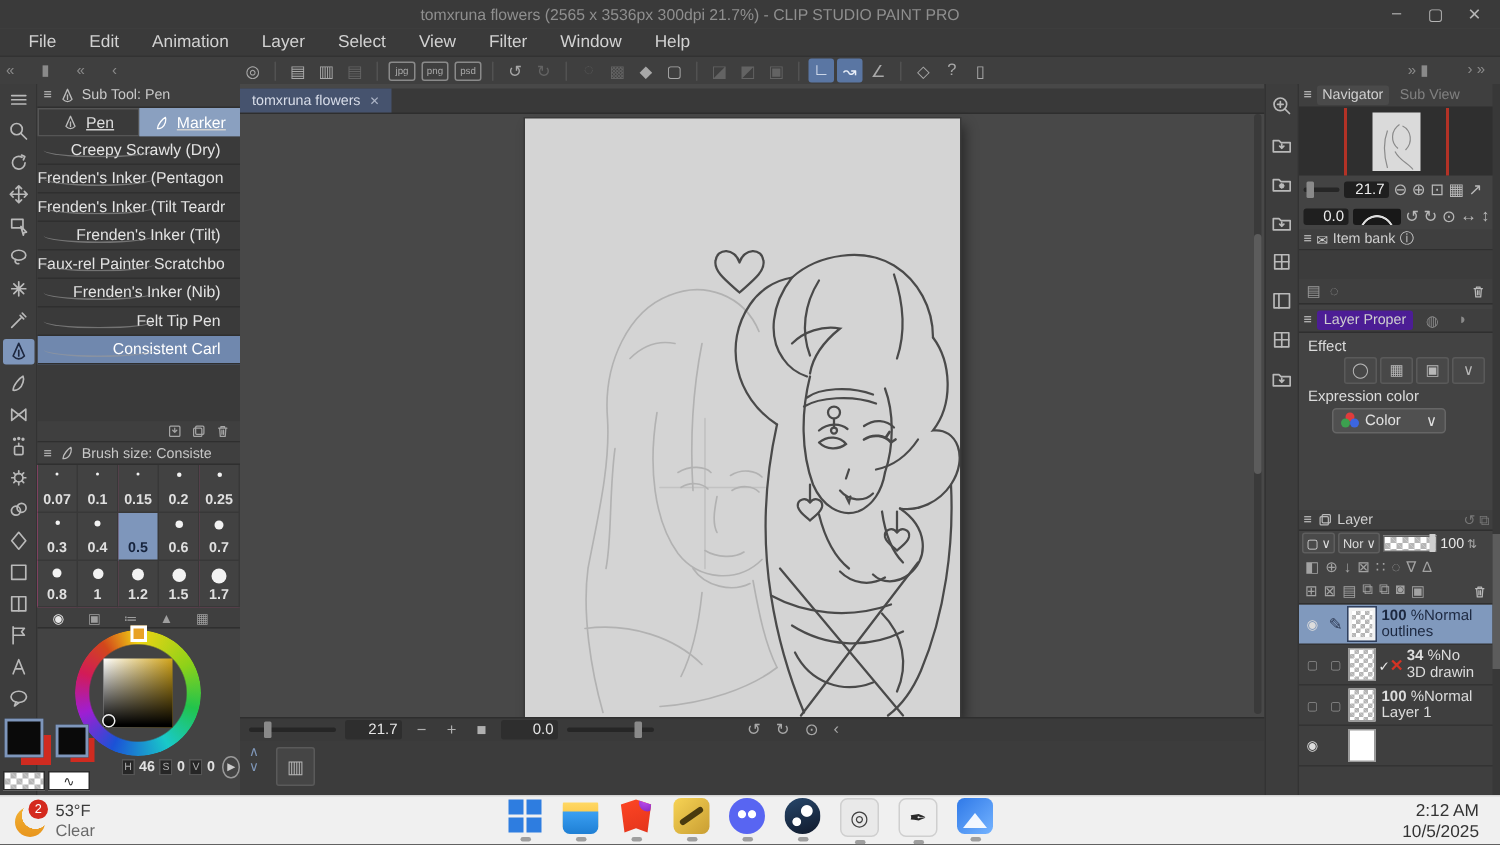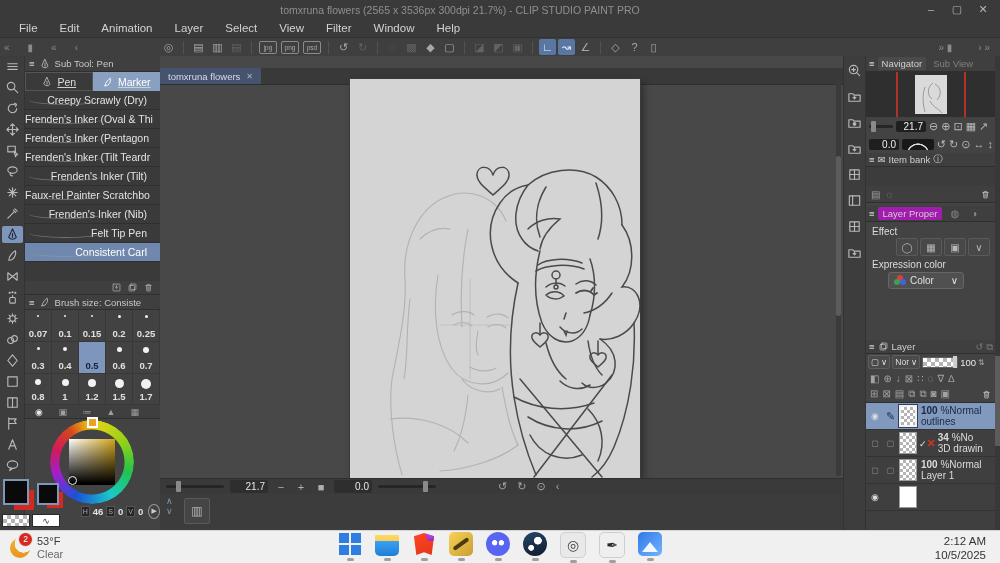--- a/index.html
+++ b/index.html
@@ -72,21 +72,21 @@
   
   .swA1{left:3px;top:479px;width:22px;height:22px;background:#0a0a0a;border:2px solid #7e96bb;z-index:3;}
   .swA2{left:14px;top:490px;width:20px;height:20px;background:#cf2b20;z-index:2;}
   .swB1{left:37px;top:483px;width:18px;height:18px;background:#0a0a0a;border:2px solid #7e96bb;z-index:3;}
   .swB2{left:47px;top:492px;width:16px;height:16px;background:#cf2b20;z-index:2;}
   .checker{background-color:#fff;background-image:linear-gradient(45deg,#b5b5b5 25%,transparent 25%,transparent 75%,#b5b5b5 75%),linear-gradient(45deg,#b5b5b5 25%,transparent 25%,transparent 75%,#b5b5b5 75%);background-size:8px 8px;background-position:0 0,4px 4px;}
   .strip1{left:2px;top:514px;width:26px;height:11px;border:1px solid #2a2a2a;}
   .strip2{left:32px;top:514px;width:26px;height:11px;background:#fff;border:1px solid #2a2a2a;display:flex;align-items:center;justify-content:center;color:#333;font-size:9px;}
   
   .canvasarea{left:160px;top:56px;width:683px;height:474px;background:#484848;}
-  .doctabs{position:absolute;left:0;top:12px;width:683px;height:16px;background:#393939;border-bottom:1px solid #2e2e2e;display:flex;}
+  .doctabs{position:absolute;left:0;top:3px;width:683px;height:16px;background:#393939;border-bottom:1px solid #2e2e2e;display:flex;}
   .doctab{display:flex;align-items:center;gap:6px;background:#46536e;color:#d7dce8;font-size:9.5px;padding:0 8px;}
   .doctab .x{color:#aeb6c8;font-size:8px;}
   .page{position:absolute;left:190px;top:23px;width:290px;height:399px;background:#d4d4d4;box-shadow:0 0 0 1px #3a3a3a,3px 4px 8px rgba(0,0,0,.45);}
   .page svg{display:block;}
   .zoombar{position:absolute;left:0;top:422px;width:683px;height:16px;background:#3a3a3a;border-top:1px solid #2e2e2e;display:flex;align-items:center;gap:6px;padding-left:6px;box-sizing:border-box;font-size:10px;color:#b5b5b5;}
   .track{width:58px;height:3px;background:#262626;position:relative;border-radius:2px;}
   .track .hnd{position:absolute;left:10px;top:-4px;width:5px;height:11px;background:#8a8a8a;border-radius:1px;}
   .zval{width:32px;text-align:right;color:#e6e6e6;background:#2e2e2e;padding:1px 3px;border-radius:2px;font-size:10px;}
   .zbtn{color:#b0b0b0;font-size:11px;width:14px;text-align:center;}
   .dial{width:36px;height:11px;background:#181818;border-radius:2px;background-image:radial-gradient(ellipse at 50% 160%,transparent 46%,#ddd 48% 52%,transparent 54%);}
@@ -110,21 +110,21 @@
   .navthumb{position:absolute;left:49px;top:3px;width:32px;height:39px;background:#dadada;}
   .navrow{left:0;top:61px;width:130px;height:18px;display:flex;align-items:center;gap:3px;padding:0 3px;box-sizing:border-box;font-size:10px;}
   .navrow2{top:79px;}
   .nbtn{color:#b8b8b8;font-size:11px;}
   .nval{background:#1f1f1f;color:#eee;font-size:10px;padding:0 3px;border-radius:2px;min-width:24px;text-align:right;}
   .ibhead{left:0;top:97px;width:130px;height:14px;}
   .ibbody{left:0;top:111px;width:130px;height:19px;background:#3c3c3c;}
   .ibfoot{left:0;top:130px;width:130px;height:17px;background:#3f3f3f;border-bottom:1px solid #2f2f2f;display:flex;align-items:center;gap:6px;padding:0 5px;box-sizing:border-box;color:#9a9a9a;font-size:10px;}
   .ibfoot .sp{margin-left:auto;}
   .lphead{left:0;top:150px;width:130px;height:16px;}
-  .lptab{background:#a21caf;padding:1px 5px;border-radius:2px;display:flex;align-items:center;gap:3px;}
+  .lptab{background:#4c1d95;padding:1px 5px;border-radius:2px;display:flex;align-items:center;gap:3px;}
   .lptab-ic{color:#8a8a8a;font-size:10px;padding:0 5px;}
   .efflabel{left:6px;top:170px;font-size:10px;color:#dcdcdc;}
   .efficons{left:30px;top:182px;width:94px;height:17px;display:flex;justify-content:flex-end;gap:2px;}
   .efficons .eb{width:20px;height:16px;border:1px solid #5a5a5a;background:#484848;display:flex;align-items:center;justify-content:center;font-size:10px;color:#b8b8b8;border-radius:2px;}
   .exprlabel{left:6px;top:203px;font-size:10px;color:#dcdcdc;}
   .colorbtn{left:22px;top:216px;width:76px;height:17px;background:#505050;border:1px solid #666;border-radius:3px;display:flex;align-items:center;gap:4px;padding:0 5px;box-sizing:border-box;font-size:10px;color:#e0e0e0;}
   .tridot{position:relative;width:12px;height:11px;}
   .tridot i{position:absolute;width:6px;height:6px;border-radius:50%;}
   .tridot i:nth-child(1){background:#e03c3c;left:3px;top:0;}
   .tridot i:nth-child(2){background:#3ca04f;left:0;top:4px;}
@@ -496,21 +496,20 @@
             <svg class="ic" viewBox="0 0 16 16">
               <use href="#i-brush"></use>
             </svg>
           </span>
           <span>Marker</span>
         </div>
       </div>
     <div class="abs st-list">
 
     <div class="brow"><span class="squig"></span><span>Creepy Scrawly (Dry)</span></div>
-        <div class="brow"><span class="squig"></span><span>Frenden's Inker (Oval &amp; Thi</span></div>
         <div class="brow"><span class="squig"></span><span>Frenden's Inker (Pentagon</span></div>
         <div class="brow"><span class="squig"></span><span>Frenden's Inker (Tilt Teardr</span></div>
         <div class="brow"><span class="squig"></span><span>Frenden's Inker (Tilt)</span></div>
         <div class="brow"><span class="squig"></span><span>Faux-rel Painter Scratchbo</span></div>
         <div class="brow"><span class="squig"></span><span>Frenden's Inker (Nib)</span></div>
         <div class="brow"><span class="squig"></span><span>Felt Tip Pen</span></div>
         <div class="brow sel"><span class="squig"></span><span>Consistent Carl</span></div>
       </div>
     <div class="abs st-foot">
       <span style="width:11px;height:11px;display:inline-block">

